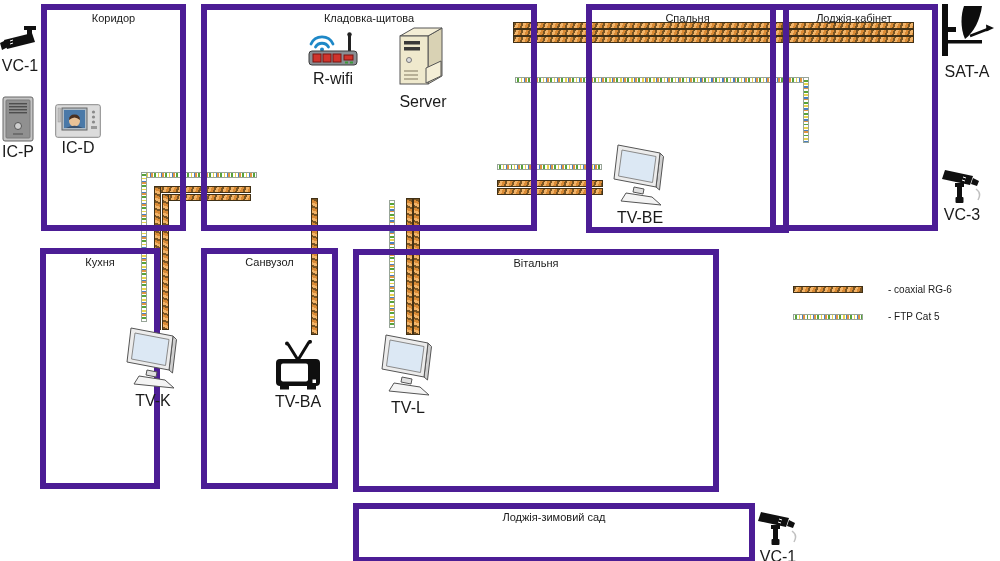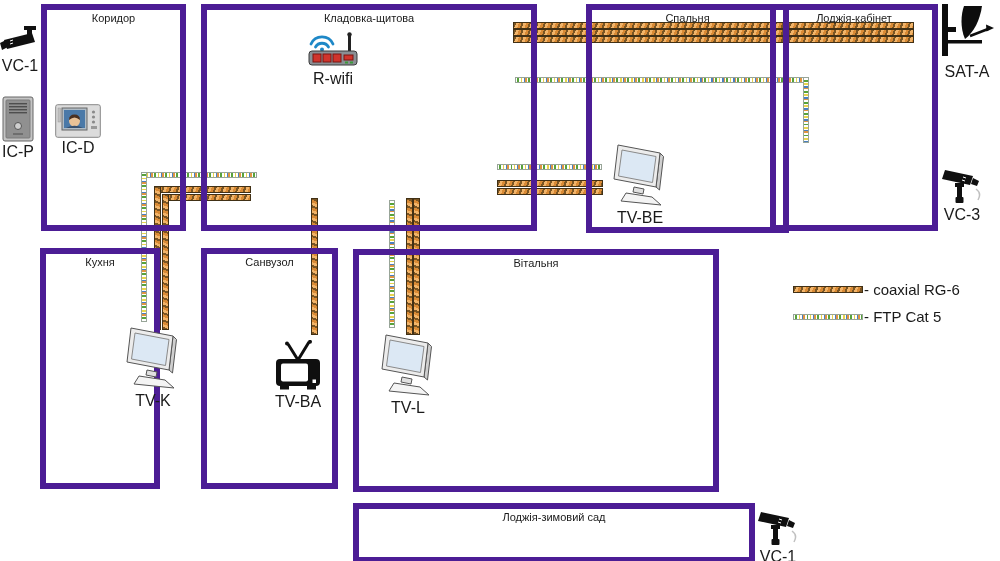--- a/index.html
+++ b/index.html
@@ -20,21 +20,21 @@
         background:repeating-linear-gradient(90deg,#ffffff 0 1.5px,#57a33a 1.5px 3.5px,#ffffff 3.5px 5px,#e8d44c 5px 6.5px,#ffffff 6.5px 8px,#4a7fc0 8px 9.5px,#e09440 9.5px 11px);}
   .ftp.h{height:6px;}
   .ftp.v{width:6px;
         background:repeating-linear-gradient(180deg,#ffffff 0 1.5px,#57a33a 1.5px 3.5px,#ffffff 3.5px 5px,#e8d44c 5px 6.5px,#ffffff 6.5px 8px,#4a7fc0 8px 9.5px,#e09440 9.5px 11px);}
   .device{position:absolute;display:flex;flex-direction:column;align-items:center;z-index:4;}
   .device svg{display:block;}
   .dev-label{font-size:16px;color:#1a1a1a;margin-top:1px;white-space:nowrap;text-align:right;}
   .legend{position:absolute;left:793px;top:276px;z-index:4;}
   .legend-row{display:flex;align-items:center;height:27px;}
   .legend .swatch{position:relative;width:70px;flex:0 0 70px;}
-  .legend-label{font-size:15px;color:#1a1a1a;margin-left:1px;white-space:nowrap;}
+  .legend-label{font-size:10px;color:#1a1a1a;margin-left:25px;white-space:nowrap;}
 </style>
 </head>
 <body>
 
 <div class="canvas">
 
   <div class="cable coax h" style="left:513px;top:22px;width:401px"></div>
   <div class="cable coax h" style="left:513px;top:29px;width:401px"></div>
   <div class="cable coax h" style="left:513px;top:36px;width:401px"></div>
 
@@ -135,20 +135,35 @@
       <rect x="7" y="23" width="8" height="8" fill="#d0342c" stroke="#7a1410"></rect>
       <rect x="17" y="23" width="8" height="8" fill="#d0342c" stroke="#7a1410"></rect>
       <rect x="27" y="23" width="8" height="8" fill="#d0342c" stroke="#7a1410"></rect>
       <rect x="38" y="24" width="9" height="5" fill="#d0342c" stroke="#7a1410"></rect>
       <rect x="39" y="30.5" width="3" height="2" fill="#3a9a3a"></rect>
       <rect x="44" y="30.5" width="3" height="2" fill="#3a9a3a"></rect>
     </svg>
     <div class="dev-label">R-wifi</div>
   </div>
 
+  <div class="device" style="left:398px;top:26px;width:50px">
+    <svg width="50" height="66" viewBox="0 0 50 66">
+      <path d="M30 58 L30 10 L44 2 L44 50 Z" fill="#d9d2b4" stroke="#555"></path>
+      <path d="M2 10 L16 2 L44 2 L30 10 Z" fill="#f4eed6" stroke="#555"></path>
+      <rect x="2" y="10" width="28" height="48" fill="#efe9cd" stroke="#555"></rect>
+      <rect x="6" y="15" width="16" height="3.5" fill="#3a3a3a"></rect>
+      <rect x="6" y="21" width="16" height="3.5" fill="#3a3a3a"></rect>
+      <circle cx="11" cy="34" r="2.5" fill="#ddd" stroke="#777"></circle>
+      <rect x="6" y="44" width="14" height="2" fill="#b8b096"></rect>
+      <rect x="6" y="48" width="14" height="2" fill="#b8b096"></rect>
+      <rect x="6" y="52" width="14" height="2" fill="#b8b096"></rect>
+      <path d="M28 42 L43 35 L43 50 L28 57 Z" fill="#f4eed6" stroke="#555"></path>
+    </svg>
+    <div class="dev-label">Server</div>
+  </div>
 
   <div class="device" style="left:611px;top:142px;width:58px">
     <svg width="58" height="66" viewBox="0 0 58 66">
       <path d="M49 11 L52.5 14.5 L48.5 48 L45 45 Z" fill="#cfcfcf" stroke="#555"></path>
       <path d="M7 3 L49 11 L45 45 L3 37 Z" fill="#ececec" stroke="#555"></path>
       <path d="M11 8 L45 14.5 L41.5 40.5 L7.5 34 Z" fill="#dce8f4" stroke="#8a8a8a"></path>
       <path d="M23 45 L33 47 L32 52 L22 50 Z" fill="#e0e0e0" stroke="#555"></path>
       <path d="M15 51 L41 55 L50 63 L10 59 Z" fill="#f4f4f4" stroke="#555"></path>
     </svg>
     <div class="dev-label">TV-BE</div>

